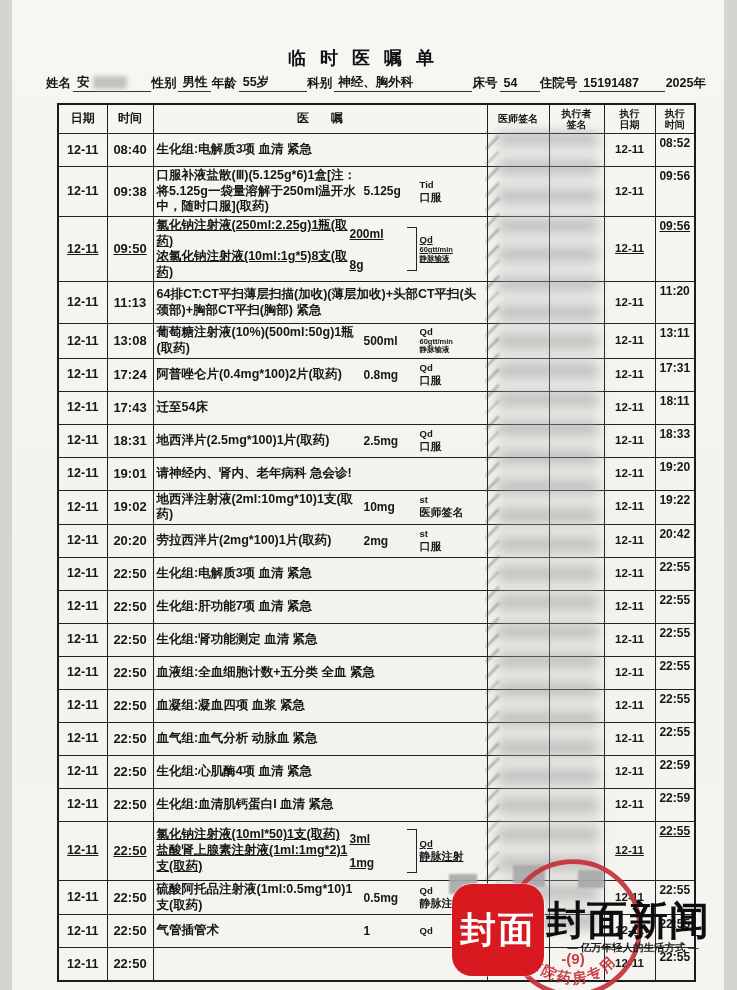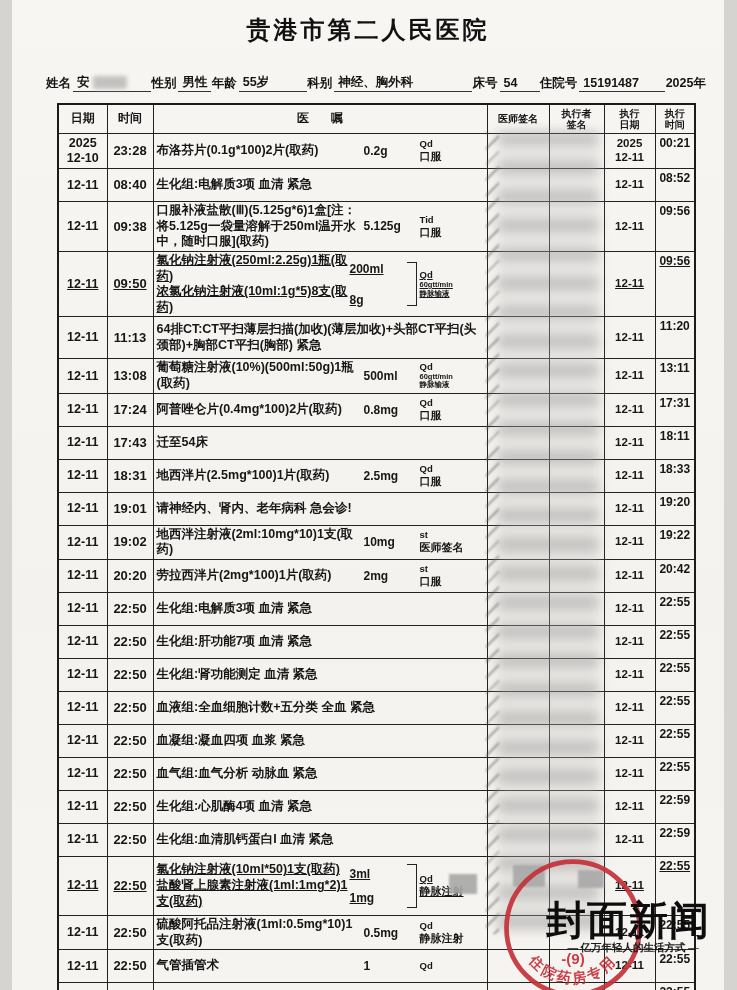--- a/index.html
+++ b/index.html
@@ -63,21 +63,21 @@
      letter-spacing:1px;white-space:nowrap;}
   .wm-tag{position:absolute;left:528px;top:941px;width:186px;text-align:center;font-size:10.5px;
      font-weight:700;color:#1a1a1a;white-space:nowrap;font-family:Liberation Serif, serif;}
 </style>
 </head>
 <body>
 
 <div class="stage">
   <div class="paper">
 
-    <div class="hospital">贵港市第二人民医院</div>
+    <div class="doctitle">临时医嘱单</div>
 
     <div class="pinfo">
       <span class="lbl">姓名</span>
       <span class="val" style="min-width:70px;text-align:left;"><span>安</span><span class="blurname"></span></span>
       <span class="gap2"></span>
       <span class="lbl">性别</span>
       <span class="val">男性</span>
       <span class="gap1"></span>
       <span class="lbl">年龄</span>
       <span class="val" style="min-width:60px;">55岁</span>
@@ -113,44 +113,20 @@
             <th class="h-small">医师签名</th>
             <th class="h-small">执行者
 签名</th>
             <th class="h-small">执行
 日期</th>
             <th class="h-small">执行
 时间</th>
           </tr>
         </thead>
         <tbody>
-            <tr class="r1">
-              <td class="c-date">2025
-12-10</td>
-              <td class="c-time">23:28</td>
-              <td class="c-order">
-                <div class="oflex">
-                  <div class="olines">
-                    <div class="otext">布洛芬片(0.1g*100)2片(取药)</div>
-                  </div>
-                  <div class="doses">
-                    <div class="dose">0.2g</div>
-                  </div>
-                  <div class="freq">
-                    <div class="fsig">Qd</div>
-                    <div class="froute">口服</div>
-                  </div>
-                </div>
-              </td>
-              <td class="c-dsign"></td>
-              <td class="c-esign"></td>
-              <td class="c-edate">2025
-12-11</td>
-              <td class="c-etime">00:21</td>
-            </tr>
             <tr class="rdef">
               <td class="c-date">12-11</td>
               <td class="c-time">08:40</td>
               <td class="c-order">
                 <div class="oflex">
                   <div class="olines">
                     <div class="otext">生化组:电解质3项 血清 紧急</div>
                   </div>
                 </div>
               </td>
@@ -575,17 +551,20 @@
       <defs>
         <path id="arcBottom" d="M 22 80 A 58 58 0 0 0 138 80"></path>
       </defs>
       <circle cx="80" cy="80" r="70" fill="none" stroke="#c5313a" stroke-width="5"></circle>
       <text font-size="15" font-weight="bold" fill="#c5313a" letter-spacing="3">
         <textPath href="#arcBottom" startOffset="50%" text-anchor="middle">住院药房专用</textPath>
       </text>
       <text x="80" y="118" text-anchor="middle" font-size="16" font-weight="bold" fill="#c5313a">-(9)</text>
     </svg>
 
+    <div class="wm-logo">
+      <span>封面</span>
+    </div>
     <div class="wm-brand">封面新闻</div>
     <div class="wm-tag">— 亿万年轻人的生活方式 —</div>
 
   </div>
 </div>
 
 </body></html>

